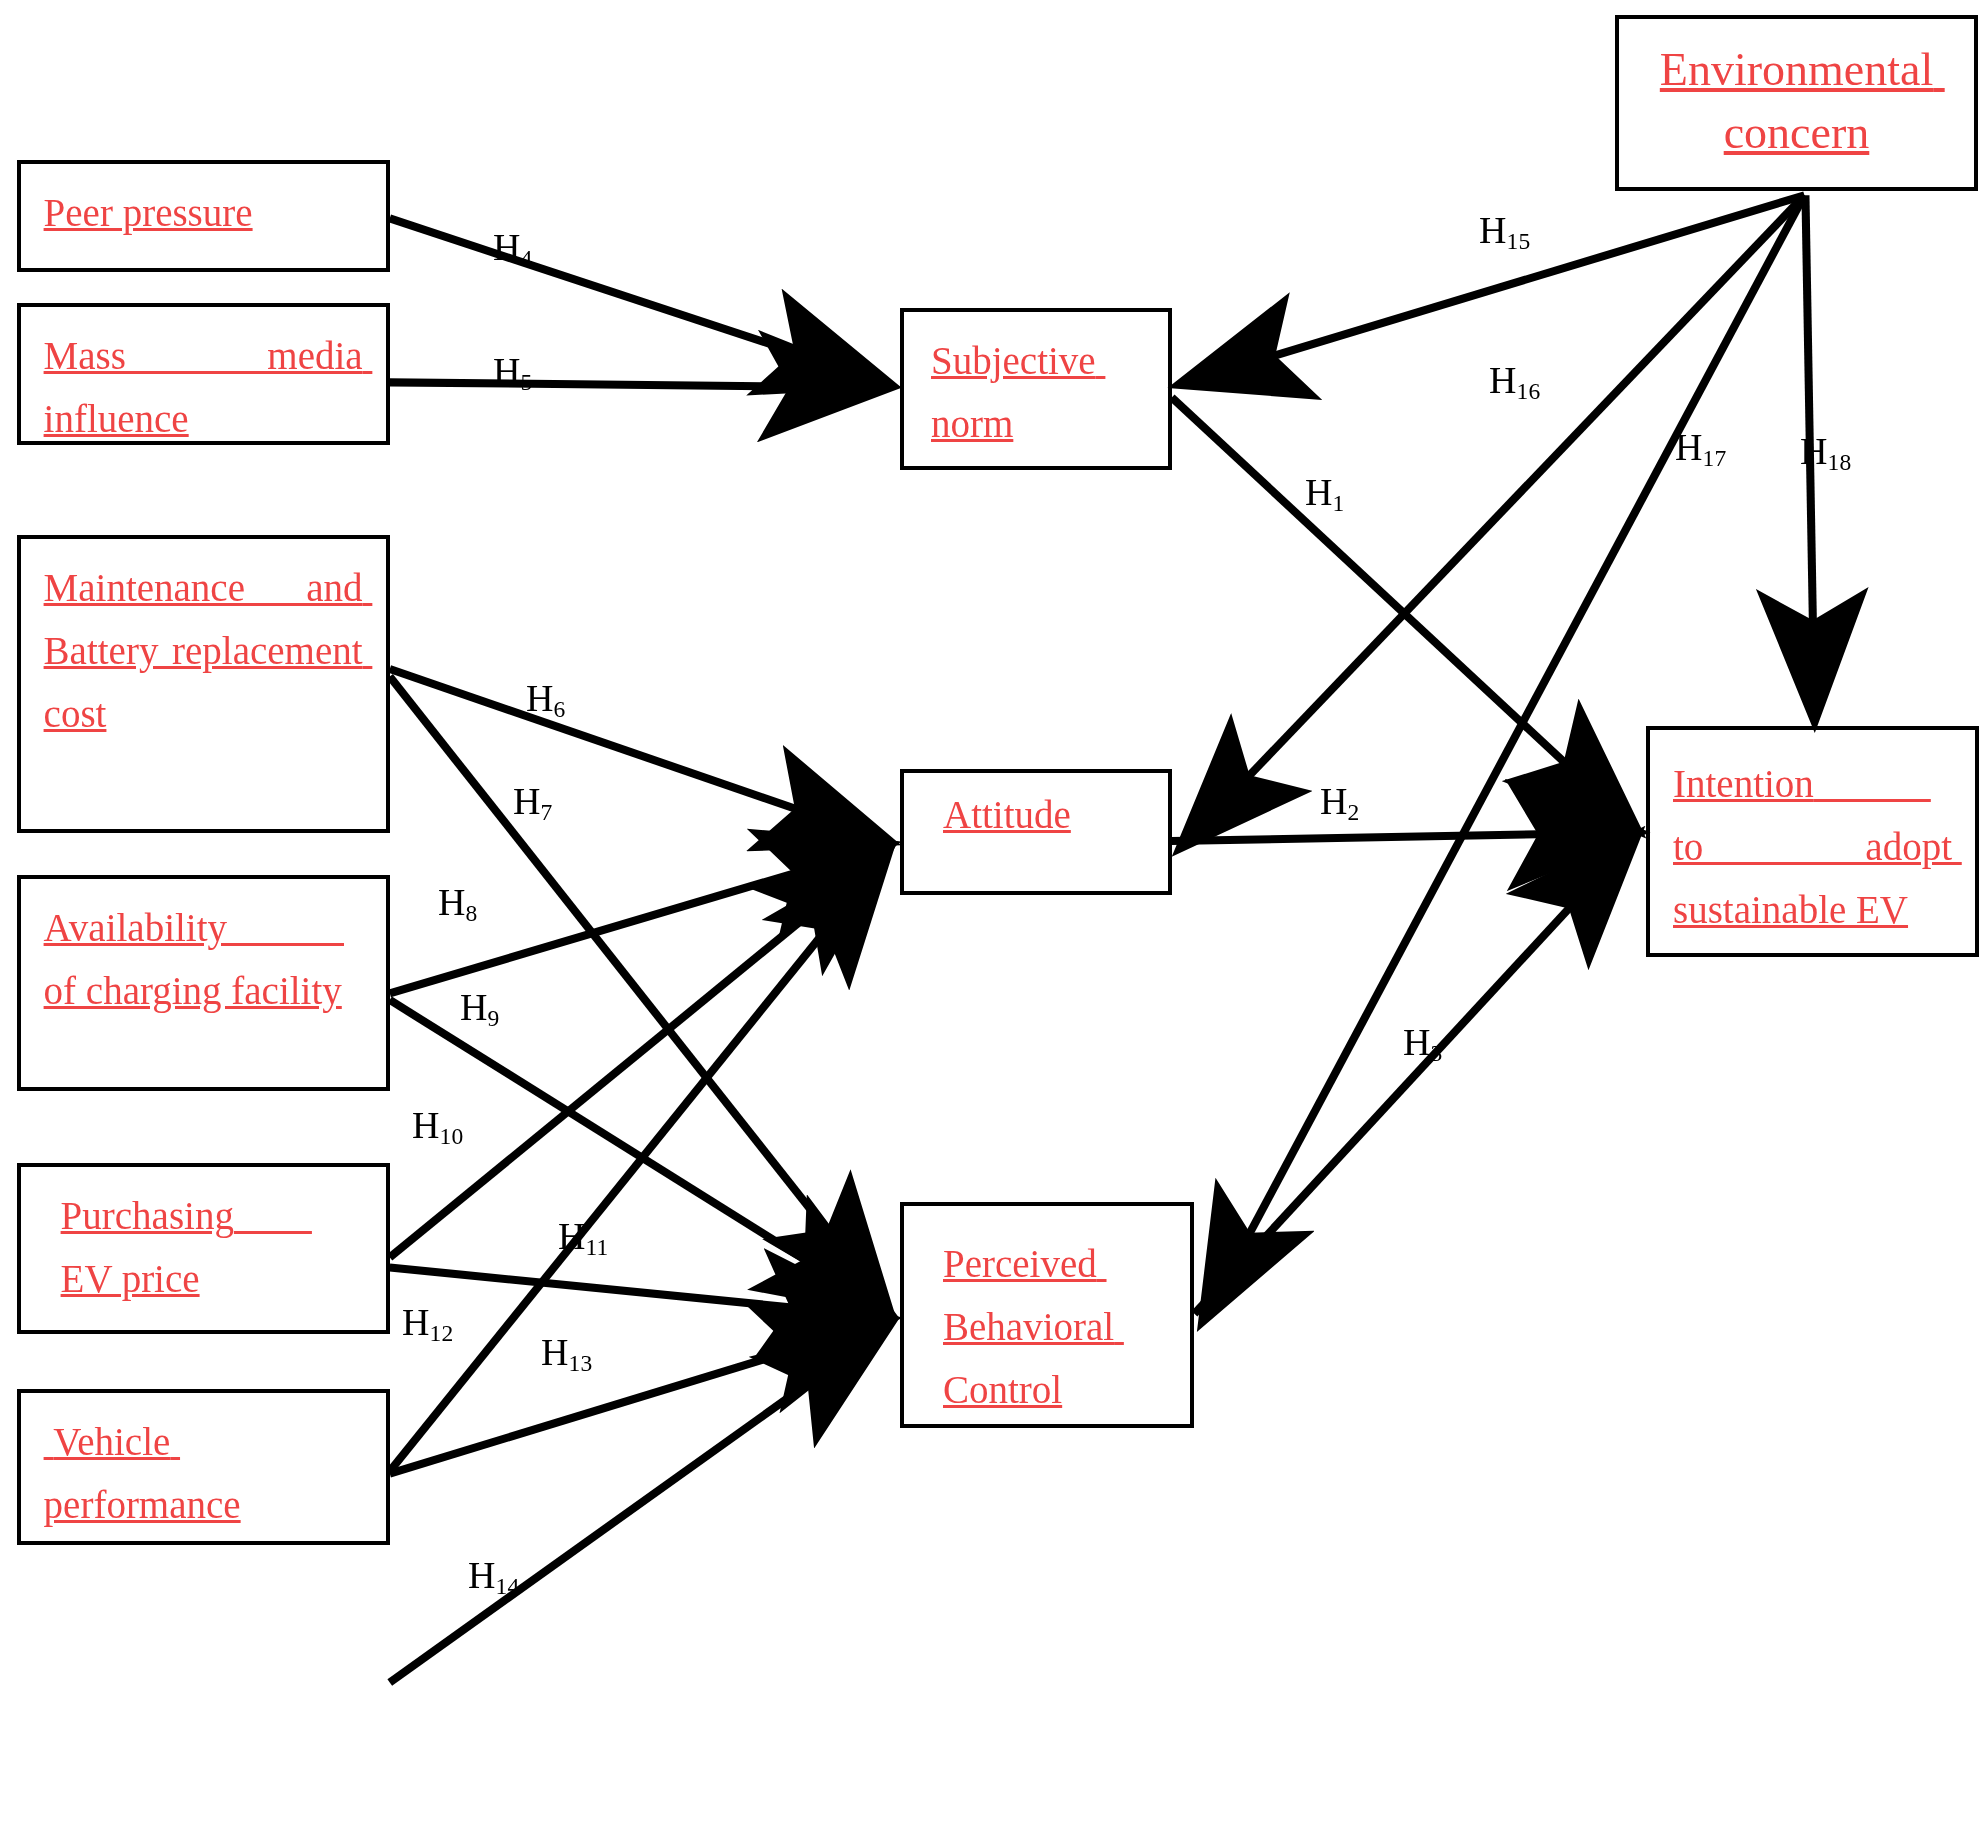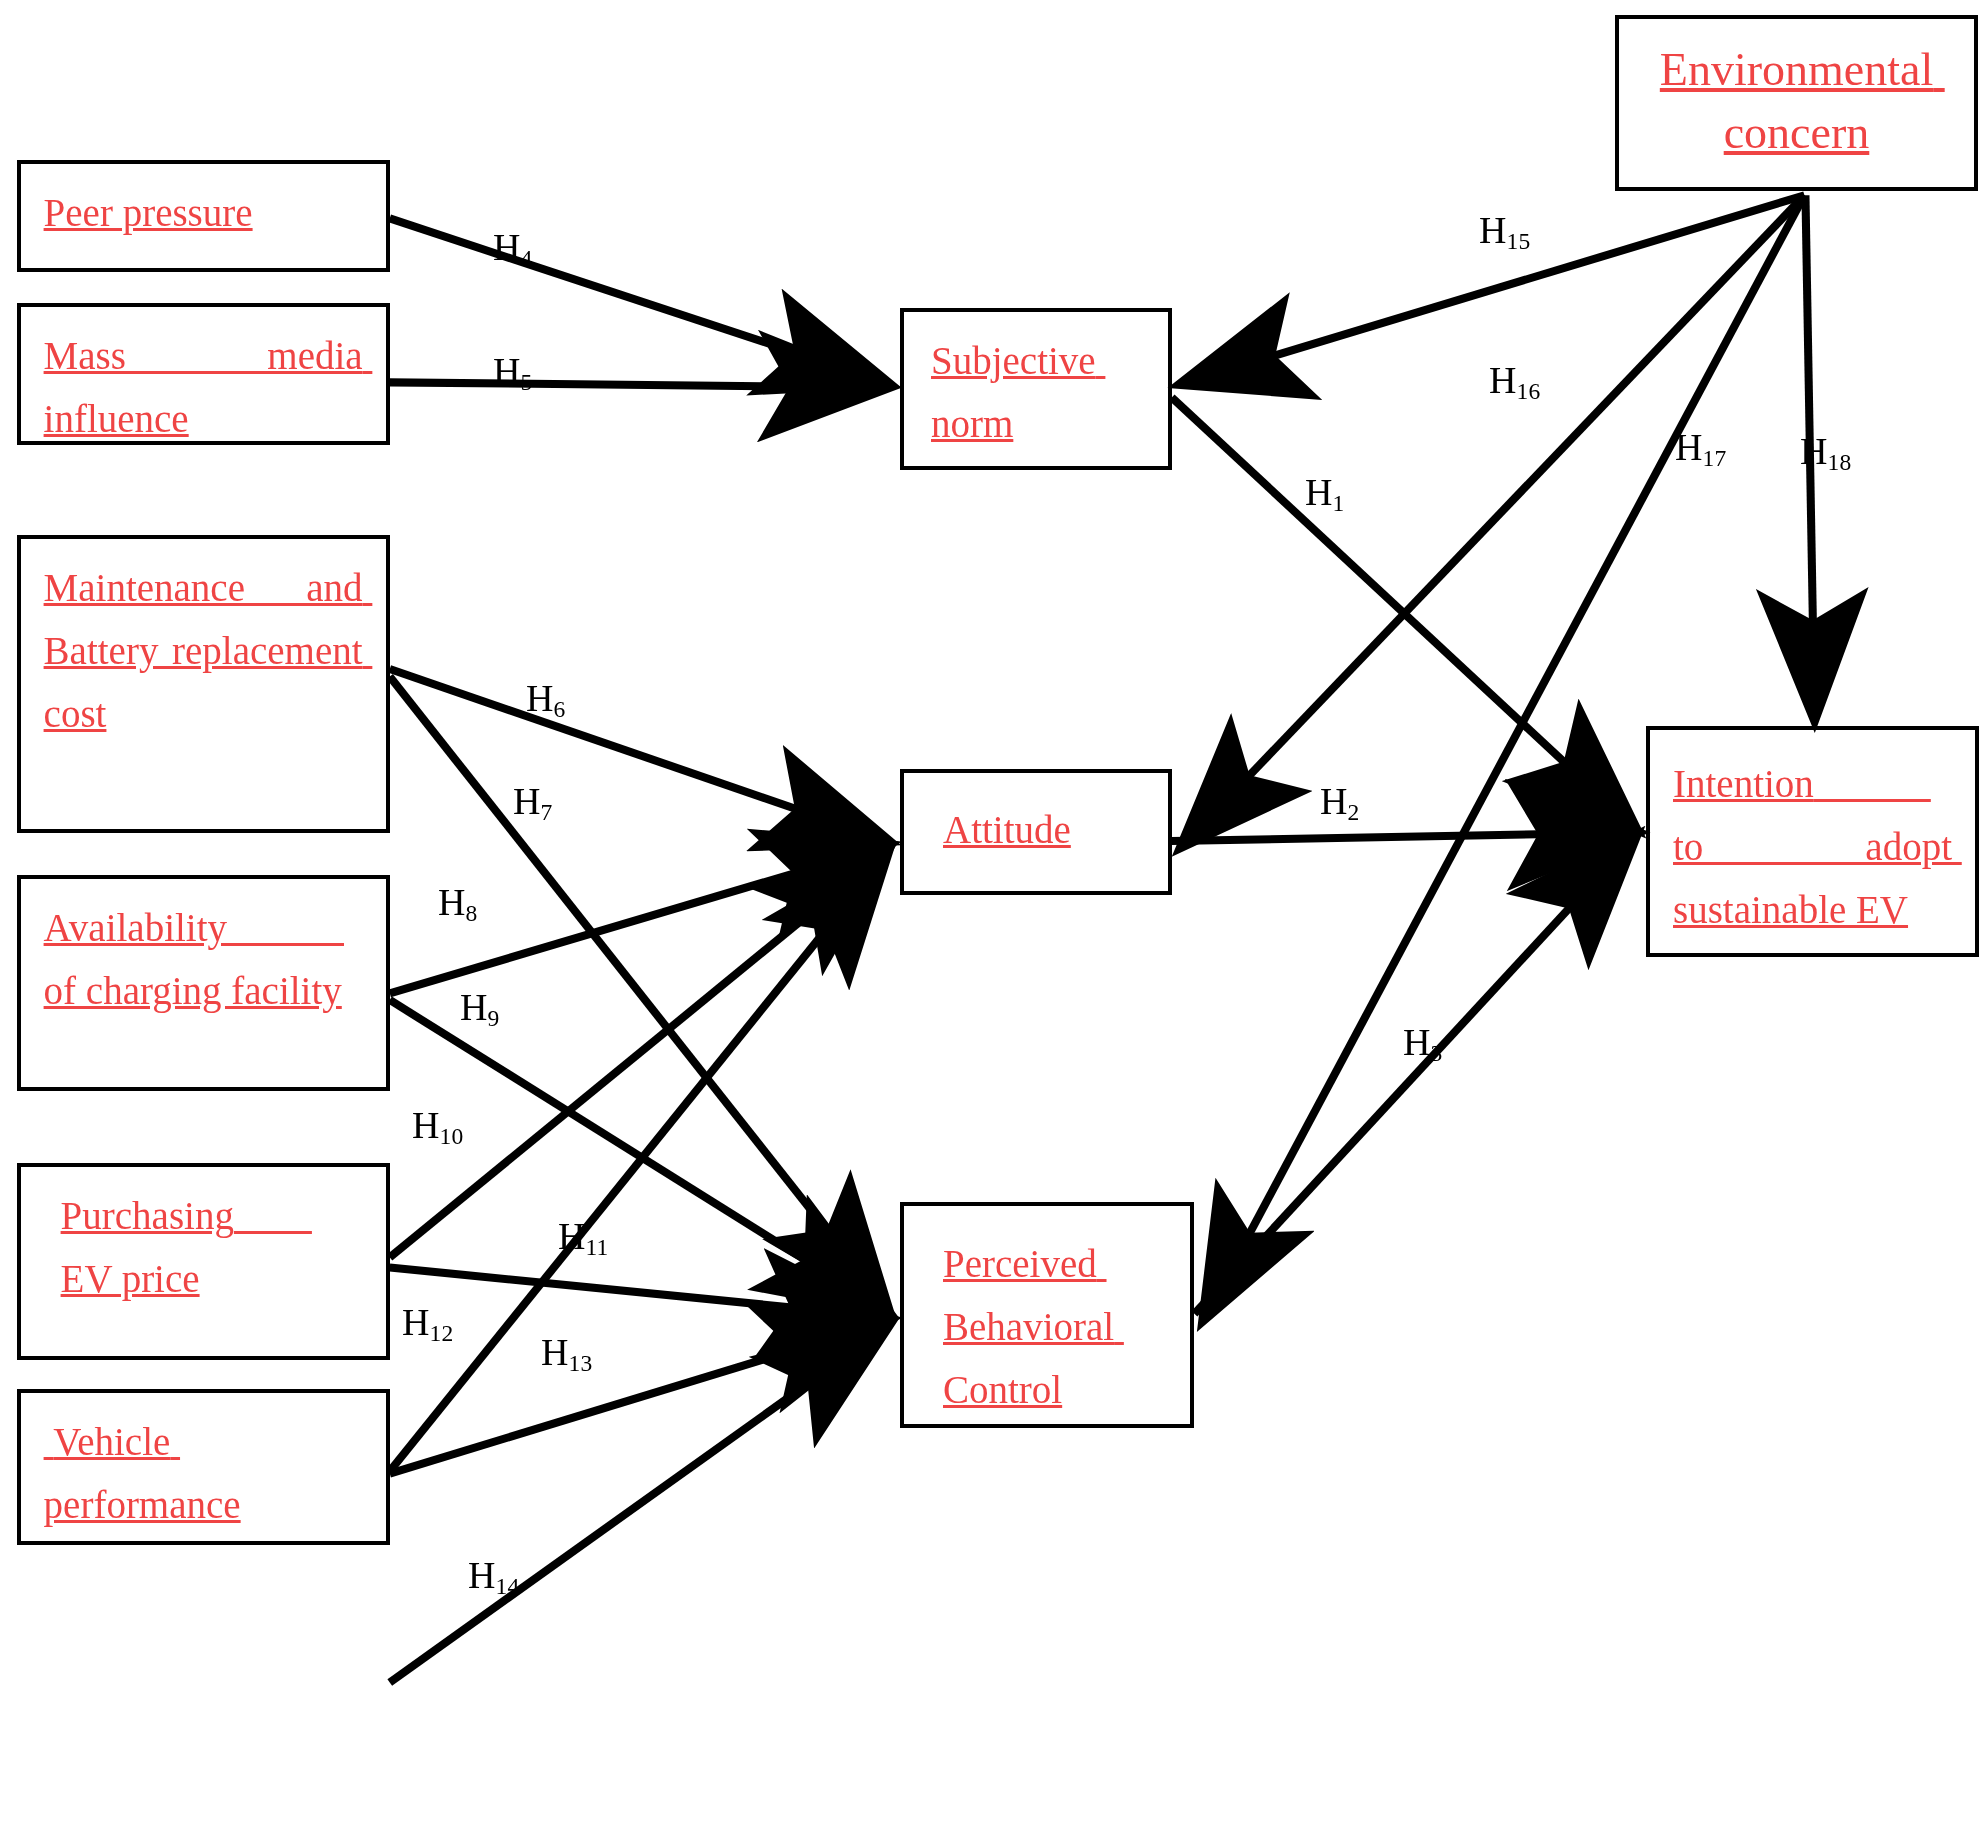--- a/index.html
+++ b/index.html
@@ -150,34 +150,34 @@
   </div>
 
   <div class="node-box" style="left:16.6px; top:535px; width:373px; height:298px;">
     <span class="node-text justified">Maintenance   and Battery replacement cost</span>
   </div>
 
   <div class="node-box" style="left:16.6px; top:875px; width:373px; height:216px;">
     <span class="node-text justified">Availability            of charging facility</span>
   </div>
 
-  <div class="node-box" style="left:16.6px; top:1163px; width:373px; height:197px;padding-left:40px;">
+  <div class="node-box" style="left:16.6px; top:1163px; width:373px; height:171px;padding-left:40px;">
     <span class="node-text justified">Purchasing        EV price</span>
   </div>
 
   <div class="node-box" style="left:16.6px; top:1389px; width:373px; height:156px;">
     <span class="node-text plain"> Vehicle performance</span>
   </div>
 
 
   <div class="node-box" style="left:900px; top:308px; width:272px; height:162px; padding-left:27px;">
     <span class="node-text plain">Subjective norm</span>
   </div>
 
-  <div class="node-box" style="left:900px; top:769px; width:272px; height:126px; padding-left:39px; padding-top:25px;">
+  <div class="node-box" style="left:900px; top:769px; width:272px; height:126px; padding-left:39px; padding-top:10px;">
     <span class="node-text plain">Attitude</span>
   </div>
 
   <div class="node-box" style="left:900px; top:1202px; width:294px; height:226px; padding-left:39px; padding-top:26px;">
     <span class="node-text plain">Perceived Behavioral Control</span>
   </div>
 
   <div class="node-box big" style="left:1615px; top:15px; width:363px; height:176px; padding-top:19px;">
     <span class="node-text">Environmental concern</span>
   </div>

